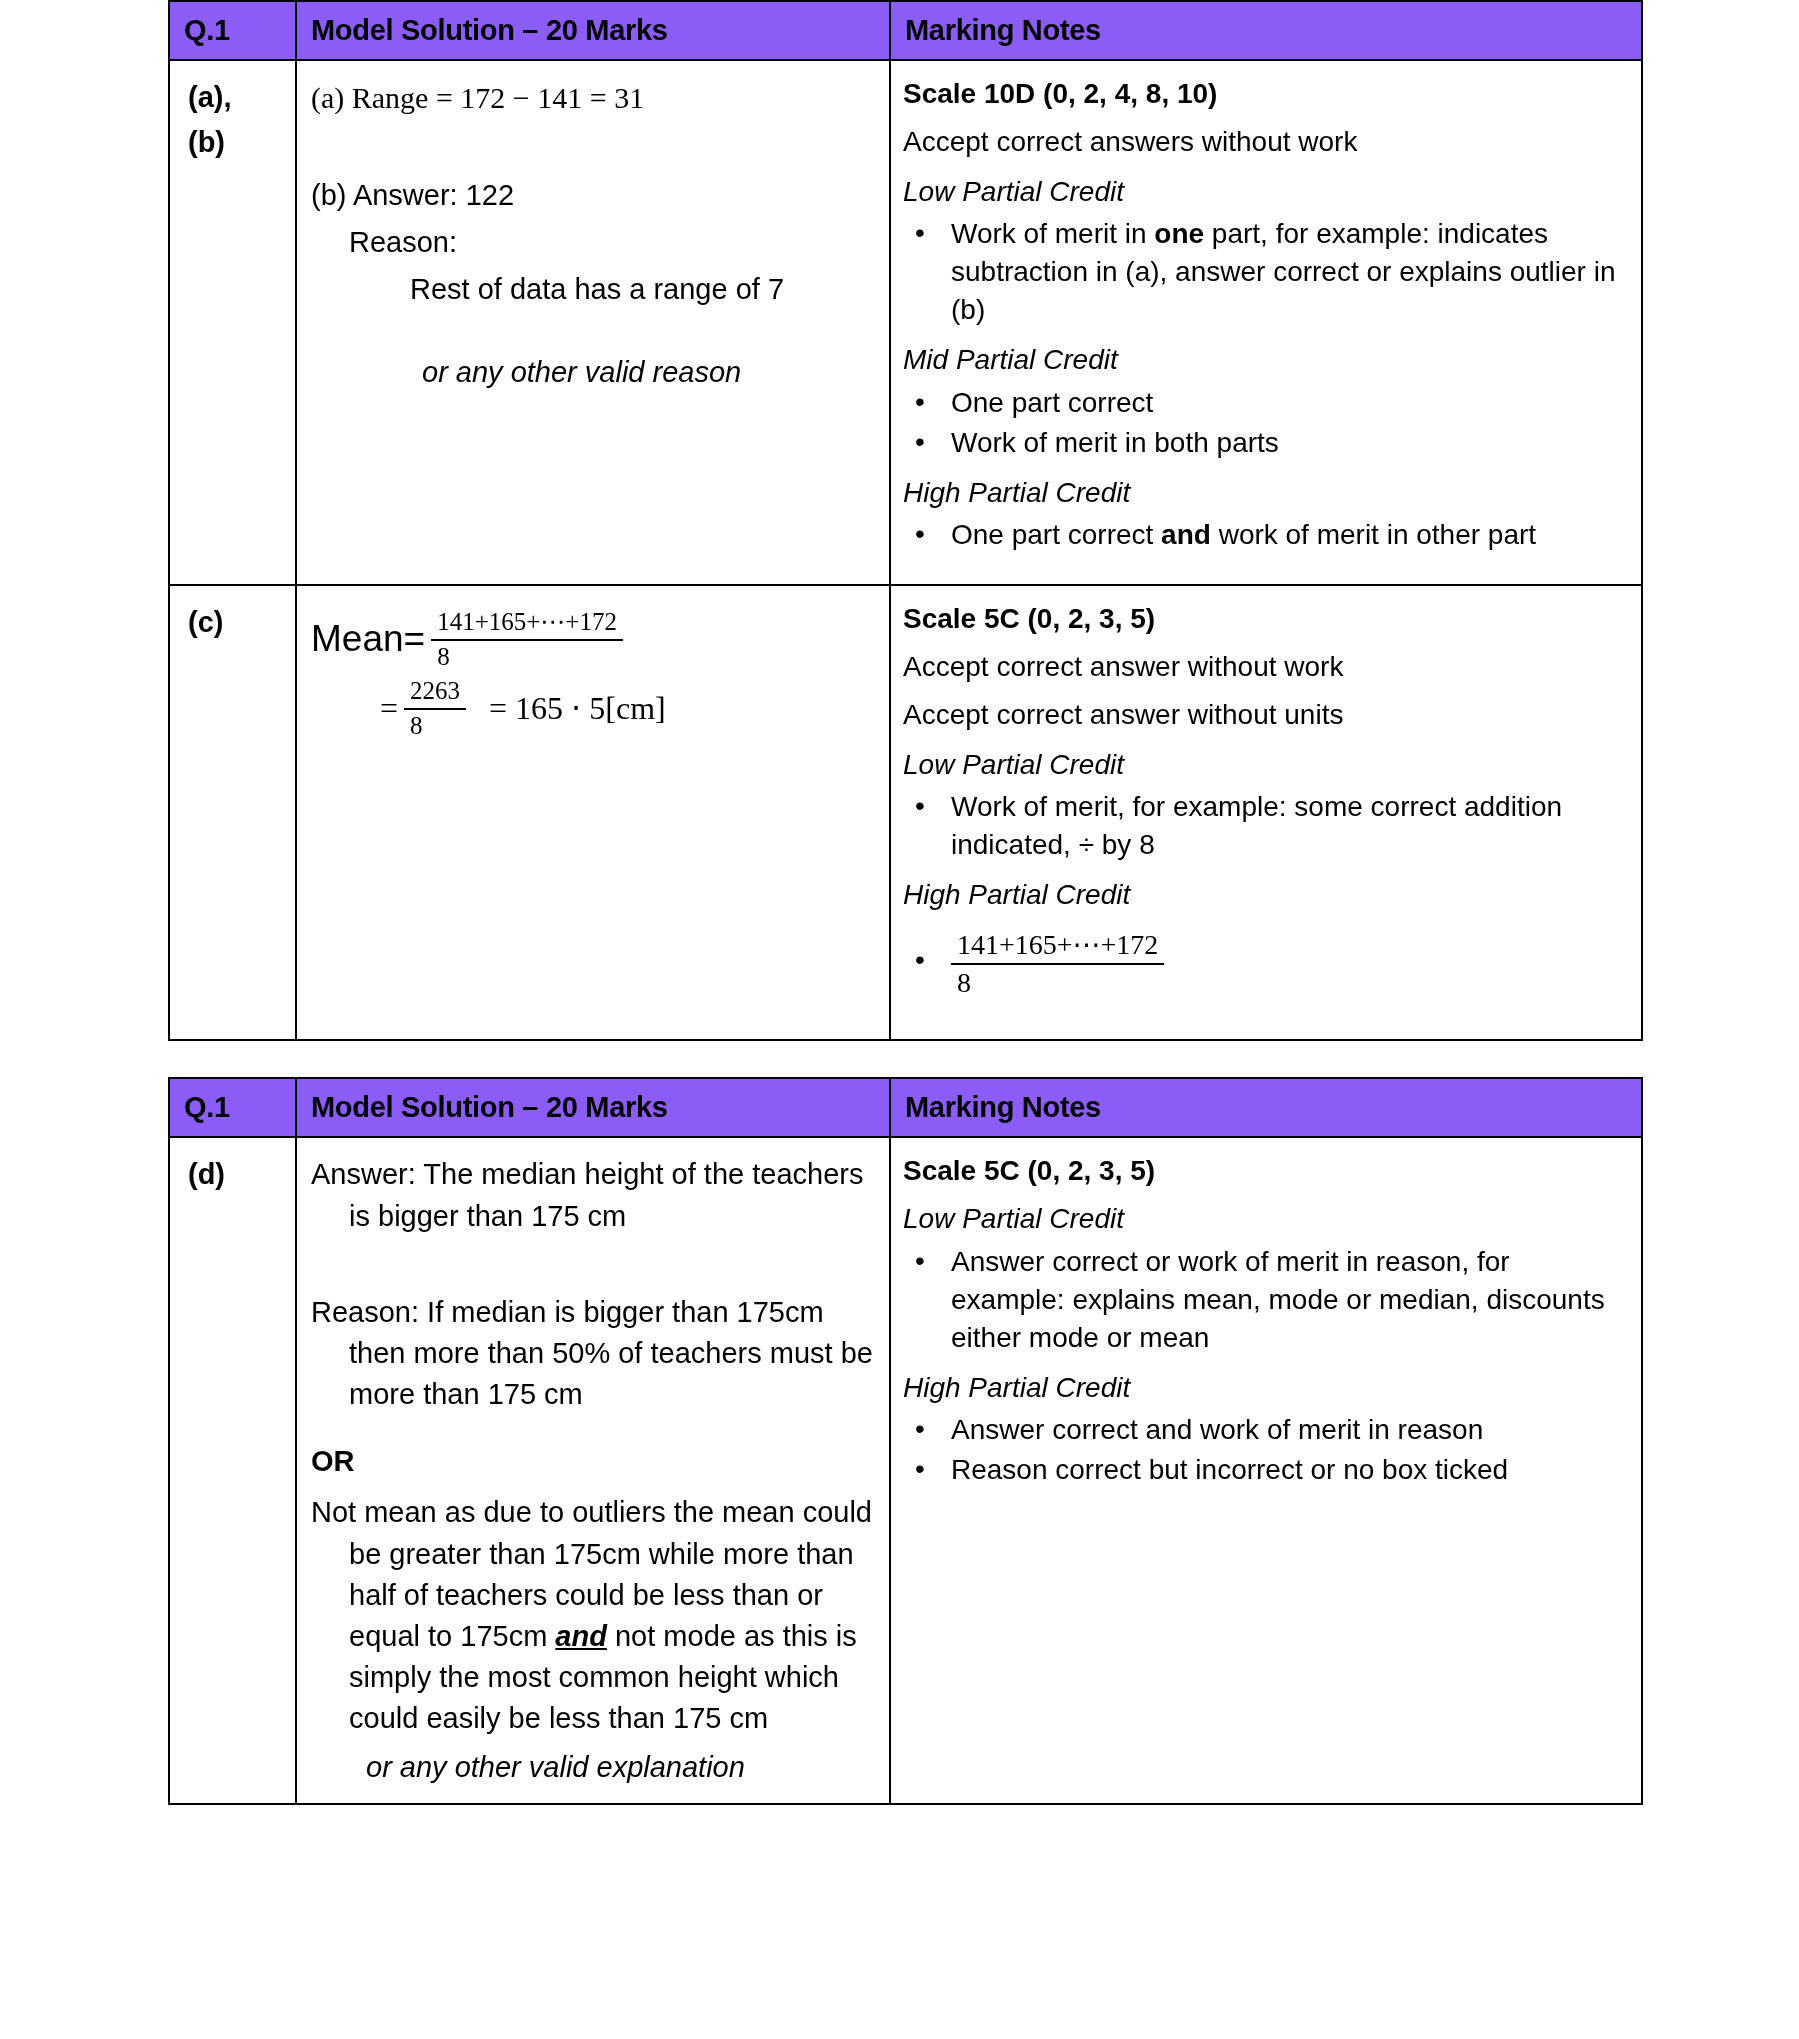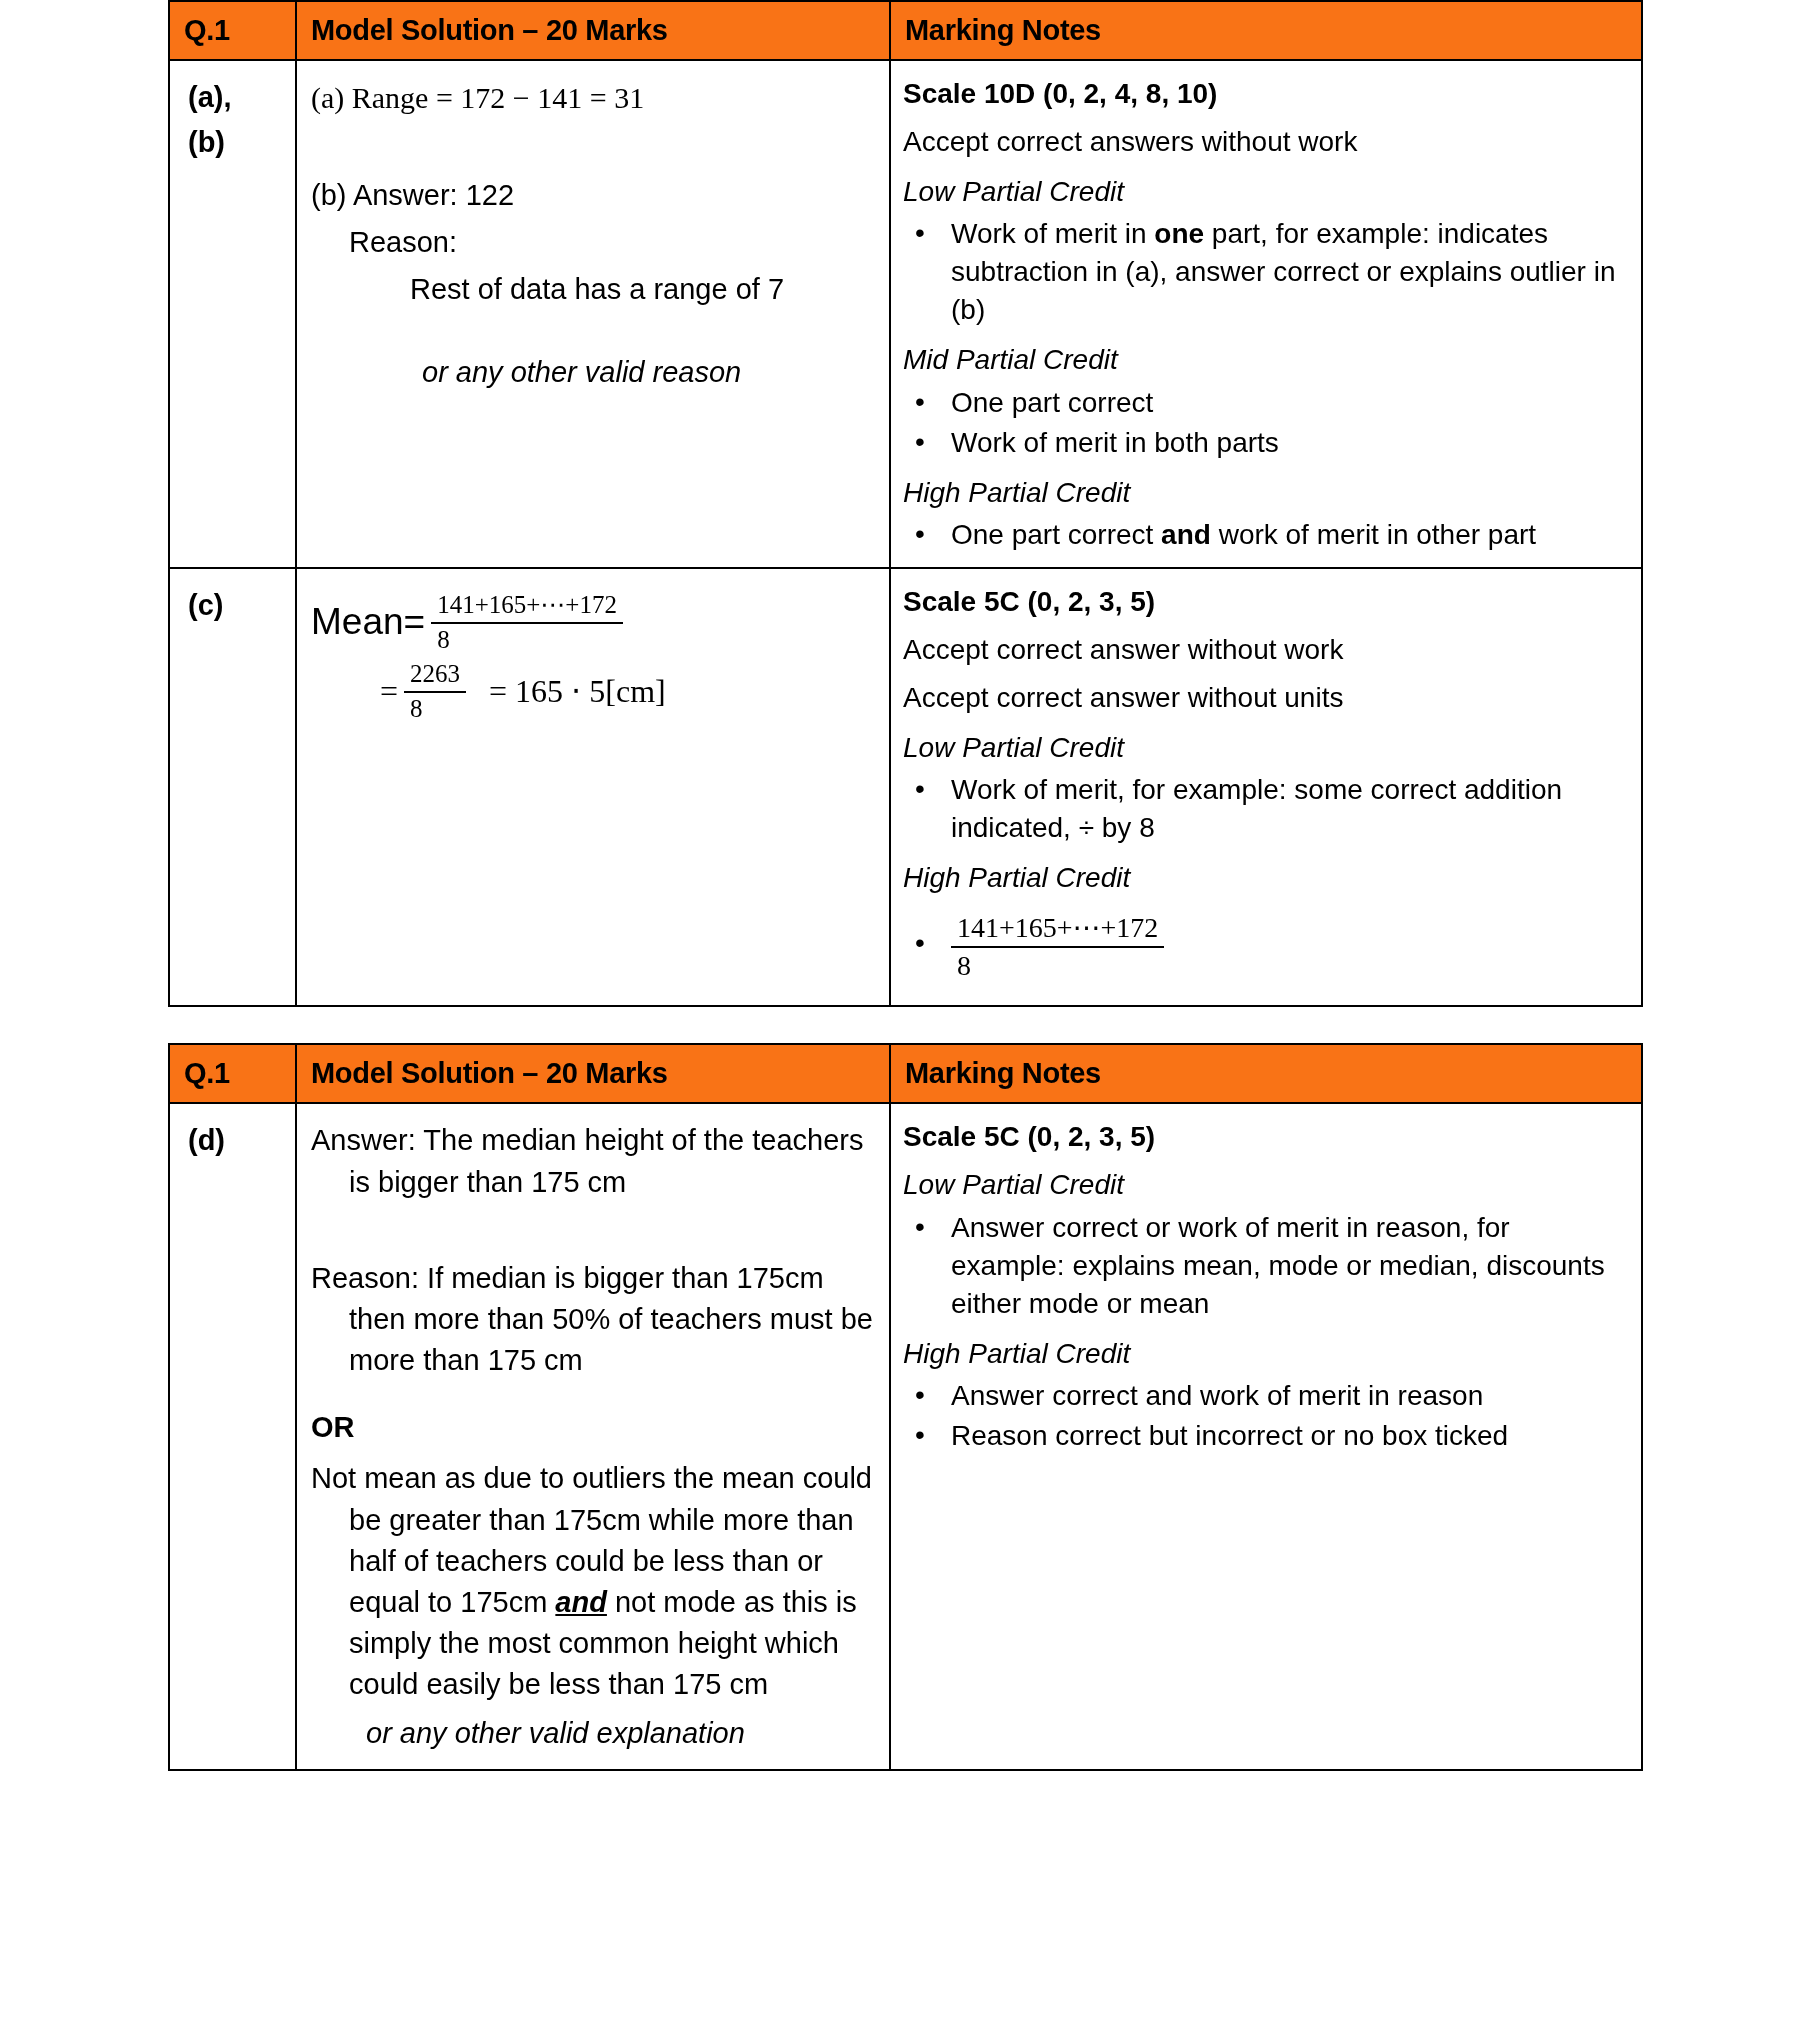--- a/index.html
+++ b/index.html
@@ -34,21 +34,21 @@
     border: 2px solid #000;
     vertical-align: top;
     padding: 0;
   }
   .col-q    { width: 127px; }
   .col-sol  { width: 594px; }
   .col-note { width: 752px; }
 
   
   .hdr td {
-    background: #f97316;
+    background: #8b5cf6;
     height: 57px;
     vertical-align: middle;
   }
   .hdr .cellpad { padding: 0 14px; }
   .hdr-text {
     font-weight: bold;
     font-size: 29px;
     letter-spacing: -0.3px;
     white-space: nowrap;
   }
@@ -119,21 +119,21 @@
     display: flex;
     align-items: center;
     gap: 6px;
   }
   .mean-lbl { font-size: 37px; font-family:"Liberation Sans", sans-serif; }
 
   
   .notes {
     font-size: 28px;
     line-height: 1.36;
-    padding: 14px 14px 11px 12px;
+    padding: 14px 14px 28px 12px;
   }
   .notes .scale {
     font-weight: bold;
     margin-bottom: 10px;
   }
   .notes .plain { margin-bottom: 10px; }
   .notes .credit {
     font-style: italic;
     margin-top: 12px;
     margin-bottom: 4px;

